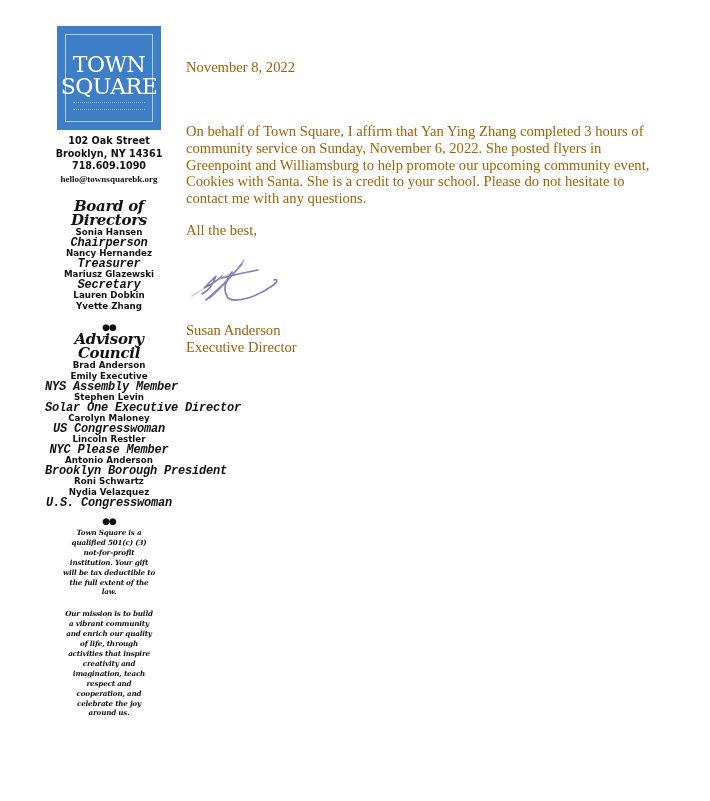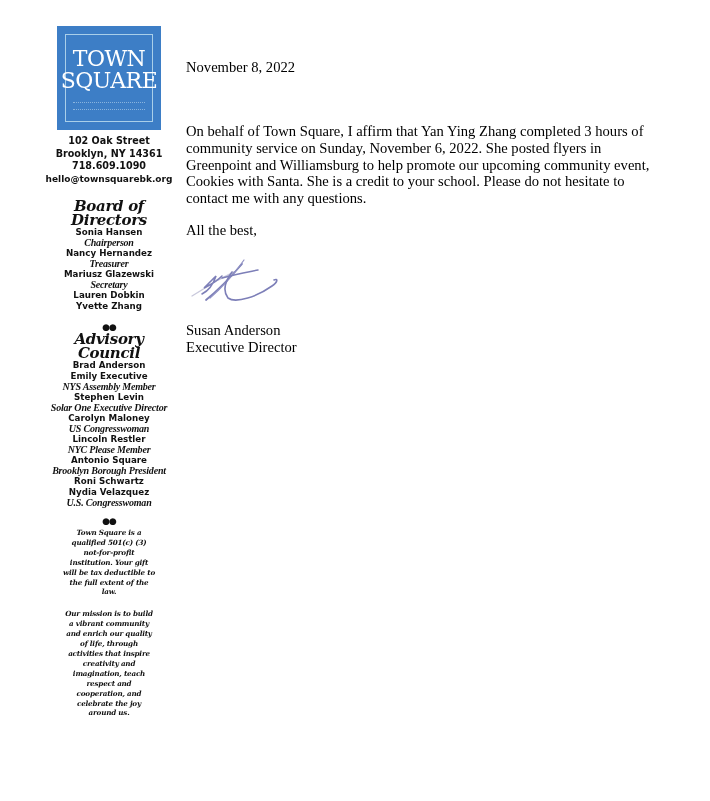--- a/index.html
+++ b/index.html
@@ -30,21 +30,21 @@
       position: relative;
     }
     .logo-frame {
       position: absolute;
       left: 8px; top: 8px; right: 8px; bottom: 8px;
       border: 1px solid #a9cfe9;
     }
     .logo-text {
       position: absolute;
       left: 0; right: 0;
-      top: 22px;
+      top: 28px;
       color: #ffffff;
       font-family: "DejaVu Serif", serif;
       text-align: center;
       line-height: 22px;
       font-size: 22px;
       letter-spacing: -0.5px;
     }
     .logo-line { display: block; }
     .logo-tagline {
       position: absolute;
@@ -54,41 +54,41 @@
       border-top: 1px dotted #bcd8ef;
       border-bottom: 1px dotted #bcd8ef;
       opacity: 0.6;
     }
     .address {
       margin-top: 5px;
       font-weight: bold;
       font-size: 9.6px;
       line-height: 12.5px;
     }
-    .address .email { font-size: 9px; }
+    .address .email { font-size: 9px; font-family: Liberation Serif, serif; }
     .section-title {
       font-family: "DejaVu Serif", serif;
       font-weight: bold;
       font-style: italic;
       font-size: 15px;
       line-height: 14px;
       letter-spacing: -0.3px;
     }
     .board { margin-top: 14px; }
     .member-name {
       font-weight: bold;
       font-size: 8.7px;
       line-height: 11px;
       white-space: nowrap;
     }
     .member-role {
-      font-family: Liberation Serif, serif;
+      font-family: Liberation Mono, monospace;
       font-weight: bold;
       font-style: italic;
-      font-size: 10px;
+      font-size: 12px;
       line-height: 10px;
       white-space: nowrap;
       letter-spacing: -0.2px;
     }
     .bullet-sep {
       font-size: 9px;
       line-height: 10px;
       margin-top: 10px;
       letter-spacing: -1px;
       font-weight: bold;
@@ -107,21 +107,21 @@
     .fineprint + .fineprint { margin-top: 12px; }
 
     .letter {
       position: absolute;
       left: 186px;
       top: 59px;
       width: 470px;
       font-family: "Liberation Serif", serif;
       font-size: 14.6px;
       line-height: 16.8px;
-      color: #000000;
+      color: #a16207;
     }
     .date { height: 17px; }
     .body-para { margin-top: 47px; }
     .closing { margin-top: 15px; }
     .signature {
       margin-top: 11px;
       width: 100px;
       height: 60px;
       margin-left: 2px;
     }
@@ -165,21 +165,21 @@
     <div class="section-title">Advisory Council</div>
     <div class="member-name">Brad Anderson</div>
     <div class="member-name">Emily Executive</div>
     <div class="member-role">NYS Assembly Member</div>
     <div class="member-name">Stephen Levin</div>
     <div class="member-role">Solar One Executive Director</div>
     <div class="member-name">Carolyn Maloney</div>
     <div class="member-role">US Congresswoman</div>
     <div class="member-name">Lincoln Restler</div>
     <div class="member-role">NYC Please Member</div>
-    <div class="member-name">Antonio Square</div>
+    <div class="member-name">Antonio Anderson</div>
     <div class="member-role">Brooklyn Borough President</div>
     <div class="member-name">Roni Schwartz</div>
     <div class="member-name">Nydia Velazquez</div>
     <div class="member-role">U.S. Congresswoman</div>
   </div>
 
   <div class="bullet-sep" style="margin-top:8px;">●●</div>
 
   <div class="fineprint">Town Square is a qualified 501(c) (3) not-for-profit institution.  Your gift will be tax deductible to the full extent of the law.</div>
   <div class="fineprint">Our mission is to build a vibrant community and enrich our quality of life, through activities that inspire creativity and imagination, teach respect and cooperation, and celebrate the joy around us.</div>

